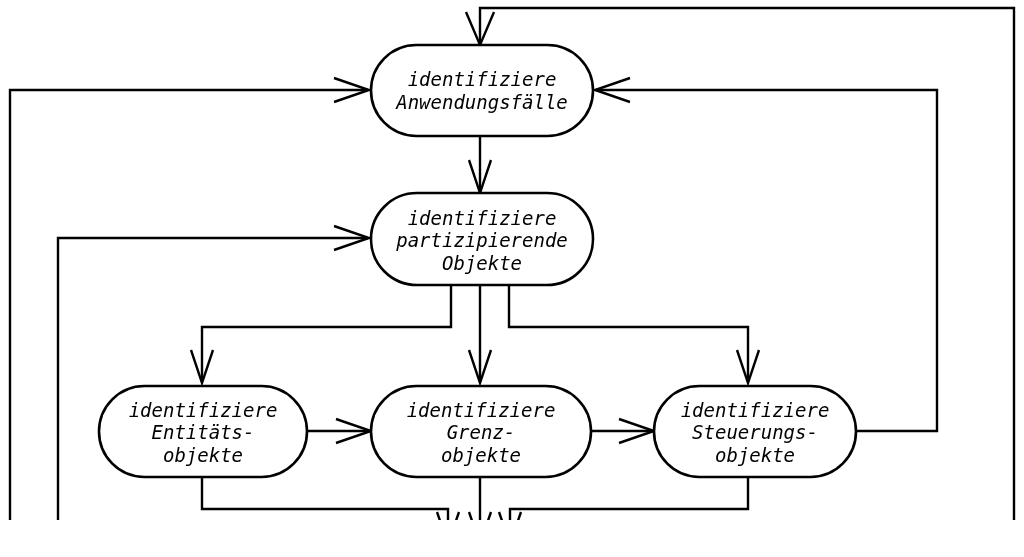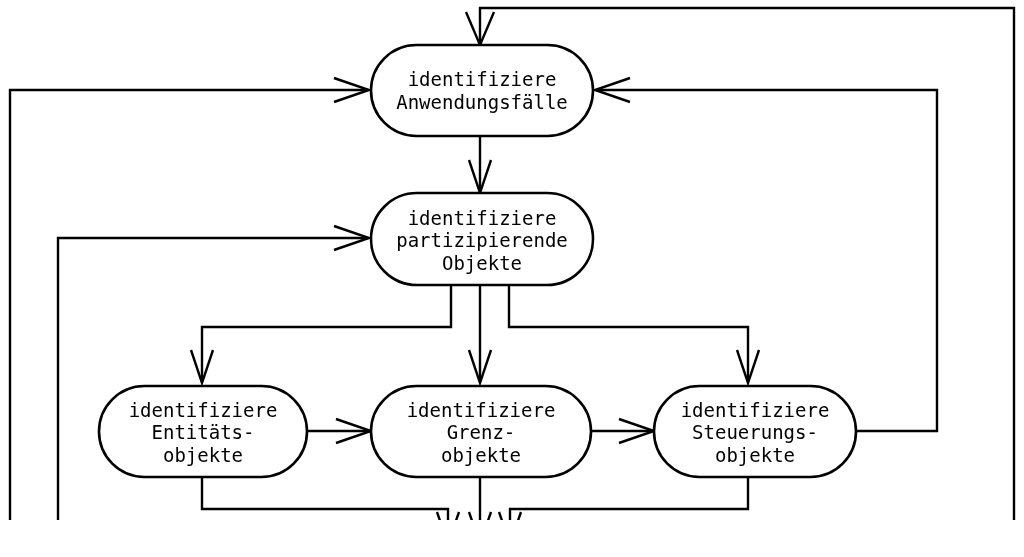--- a/index.html
+++ b/index.html
@@ -8,20 +8,21 @@
     padding: 0;
     background: #ffffff;
   }
   #stage {
     position: relative;
     width: 1024px;
     height: 520px;
     background: #ffffff;
     overflow: hidden;
     font-family: "DejaVu Sans Mono", "Liberation Mono", monospace;
+    font-style: italic;
   }
   #diagram-svg {
     position: absolute;
     left: 0;
     top: 0;
     width: 1024px;
     height: 557px;
     display: block;
   }
   .node-shape {

